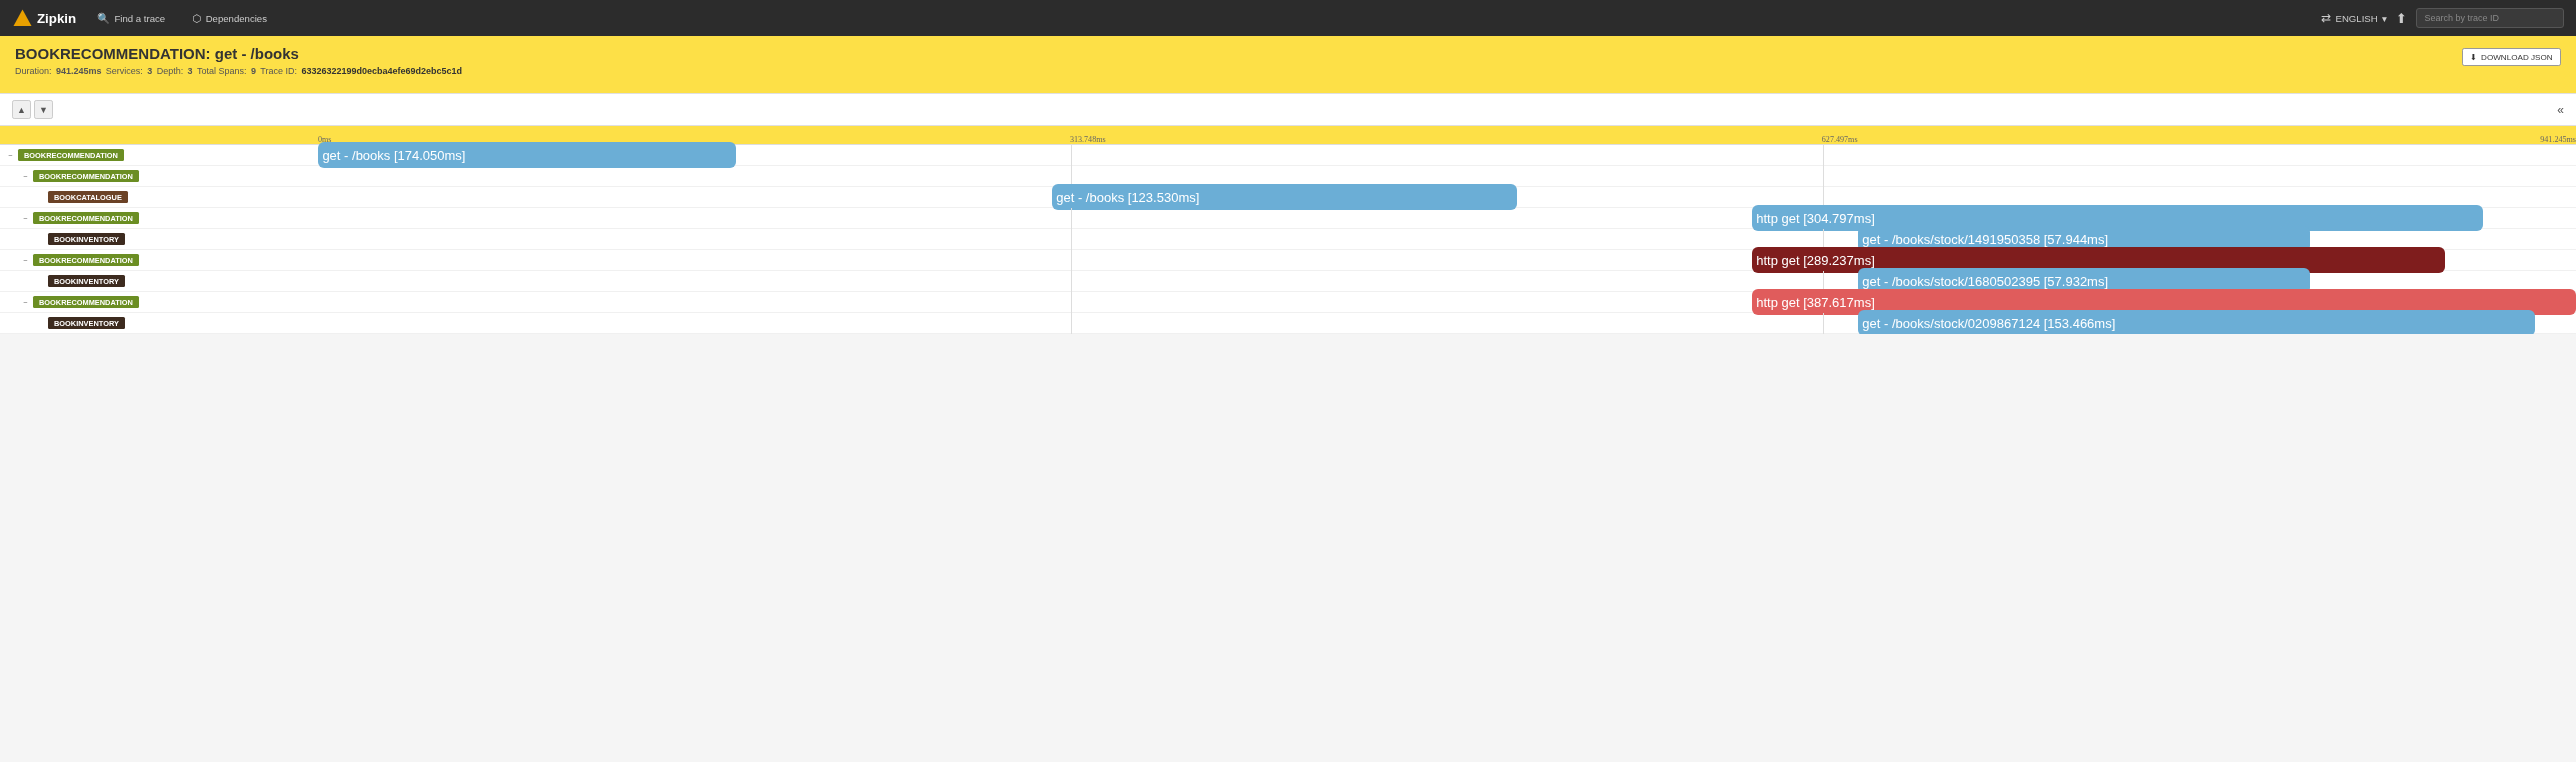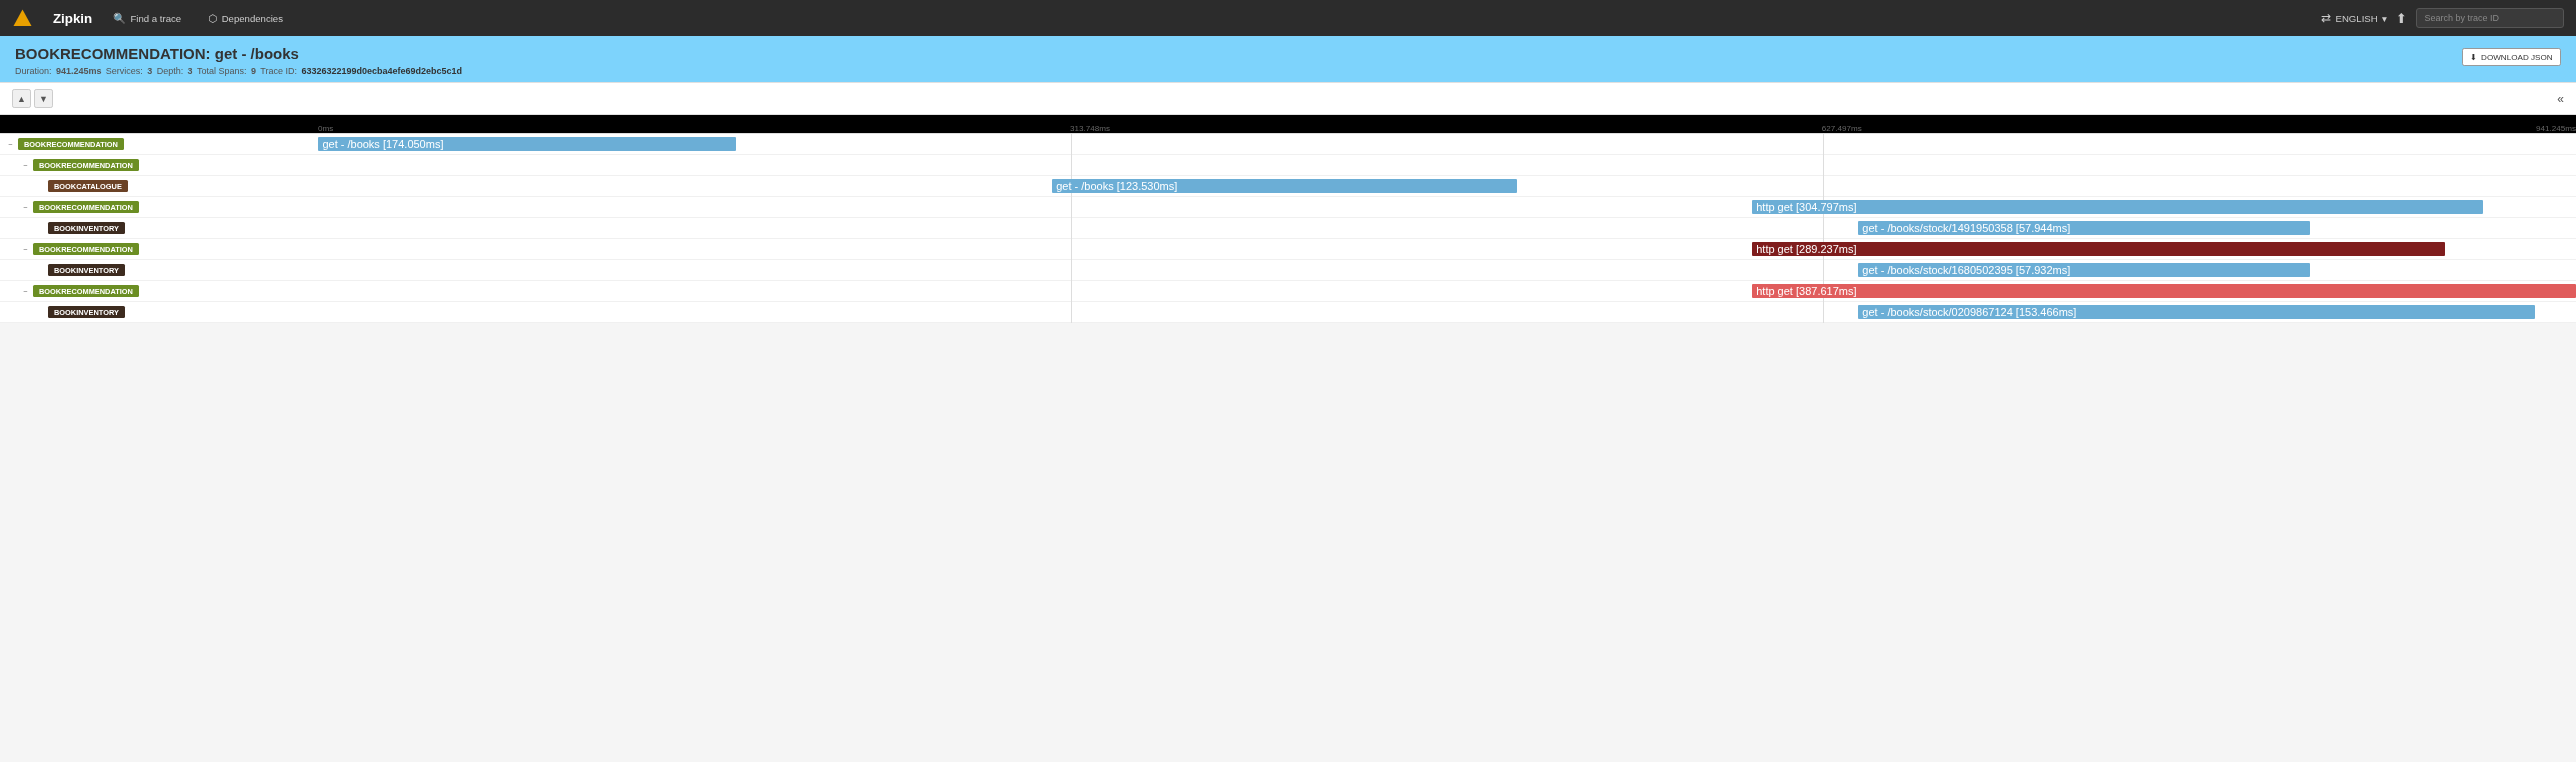--- a/index.html
+++ b/index.html
@@ -15,21 +15,21 @@
       display: flex;
       align-items: center;
       background: #2c2c2c;
       height: 36px;
       padding: 0 12px;
       gap: 15px;
     }
     .navbar-brand {
       display: flex;
       align-items: center;
-      gap: 20px;
+      gap: 4px;
       color: #fff;
       font-size: 13.3px;
       font-weight: bold;
     }
     .brand-icon {
       width: 21px;
       height: 21px;
     }
     .navbar-link {
       display: flex;
@@ -67,22 +67,22 @@
       color: #ccc;
       padding: 3.7px 7.4px;
       font-size: 9px;
       width: 148px;
       outline: none;
     }
     .search-input::placeholder { color: #888; }
 
     
     .trace-header {
-      background: #7dd3fc;
-      padding: 9px 15px 6px;
+      background: #fde047;
+      padding: 9px 15px 17px;
       border-bottom: 0.7px solid #e0e0e0;
     }
     .trace-title {
       font-size: 15px;
       font-weight: bold;
       color: #333;
       margin-bottom: 4.4px;
     }
     .trace-meta {
       font-size: 9px;
@@ -199,26 +199,26 @@
     .span-bar-area {
       flex: 1;
       position: relative;
       height: 21px;
       display: flex;
       align-items: center;
     }
 
     .span-bar {
       position: absolute;
-      height: 14px;
-      border-radius: 1px;
+      height: 26px;
+      border-radius: 6px;
       display: flex;
       align-items: center;
       padding: 0 4.4px;
-      font-size: 11px;
+      font-size: 13px;
       color: #fff;
       white-space: nowrap;
       cursor: pointer;
       overflow: hidden;
     }
 
     .vertical-line {
       position: absolute;
       top: 0;
       bottom: 0;
@@ -294,21 +294,21 @@
     <span>▼</span>
   </button>
   <div style="flex:1;"></div>
   <button class="collapse-btn">
     <span>«</span>
   </button>
 </div>
 
 <div class="trace-view">
 
-  <div style="display:flex; border-bottom:0.7px solid #ddd; background:#000000; height:19px; align-items:center;">
+  <div style="display:flex; border-bottom:0.7px solid #ddd; background:#fde047; height:19px; align-items:center;font-family:Liberation Serif, serif;">
     <div style="width:318px; min-width:318px;"></div>
     <div style="flex:1; position:relative;">
       <span class="ruler-label" style="left:0;">0ms</span>
       <span class="ruler-label" style="left:33.3%;">313.748ms</span>
       <span class="ruler-label" style="left:66.6%;">627.497ms</span>
       <span class="ruler-label" style="right:0;">941.245ms</span>
 
     </div>
   </div>
 

